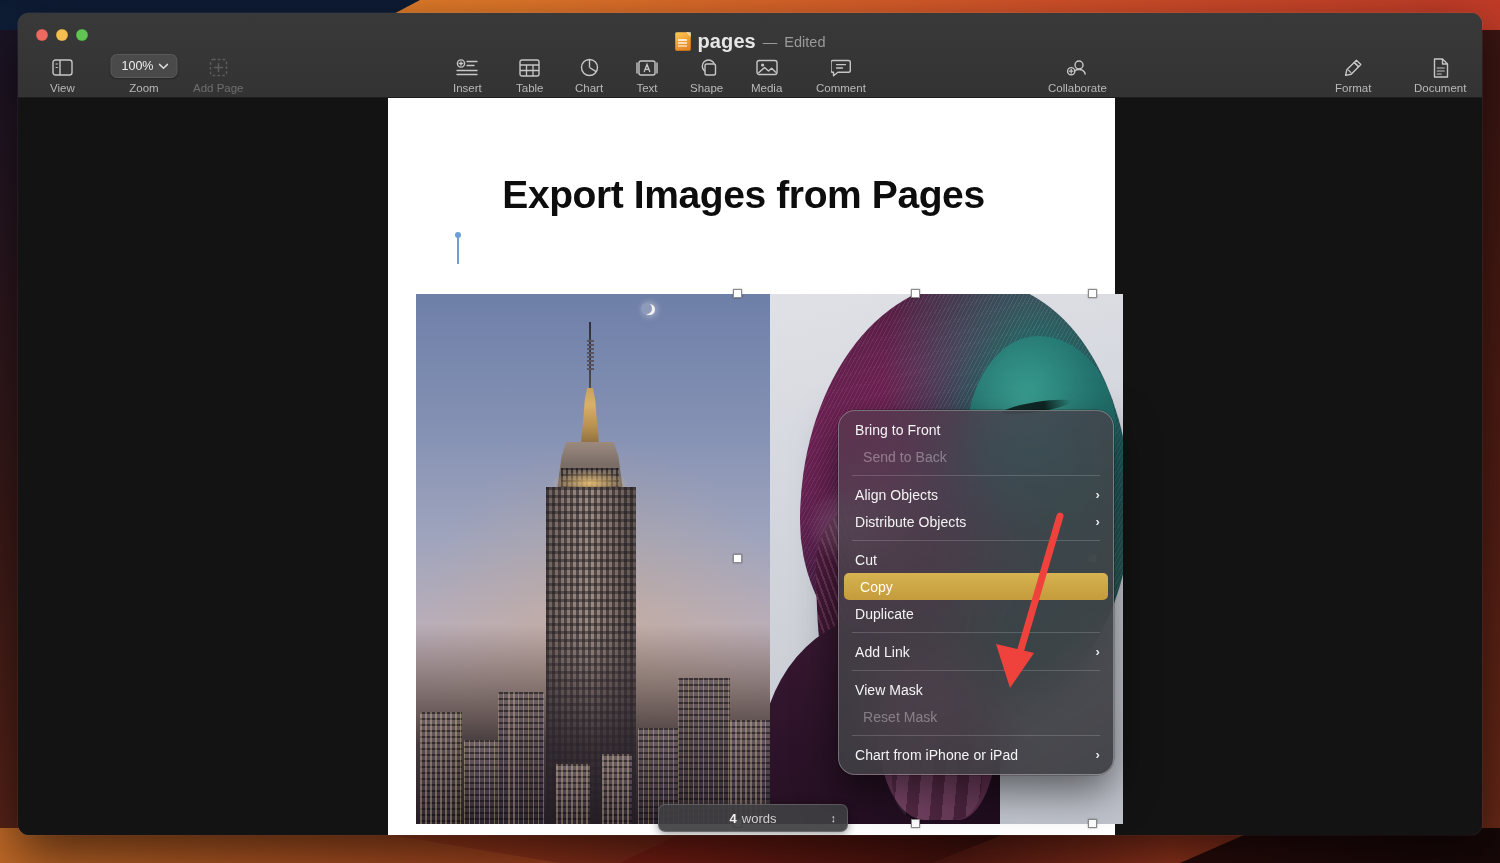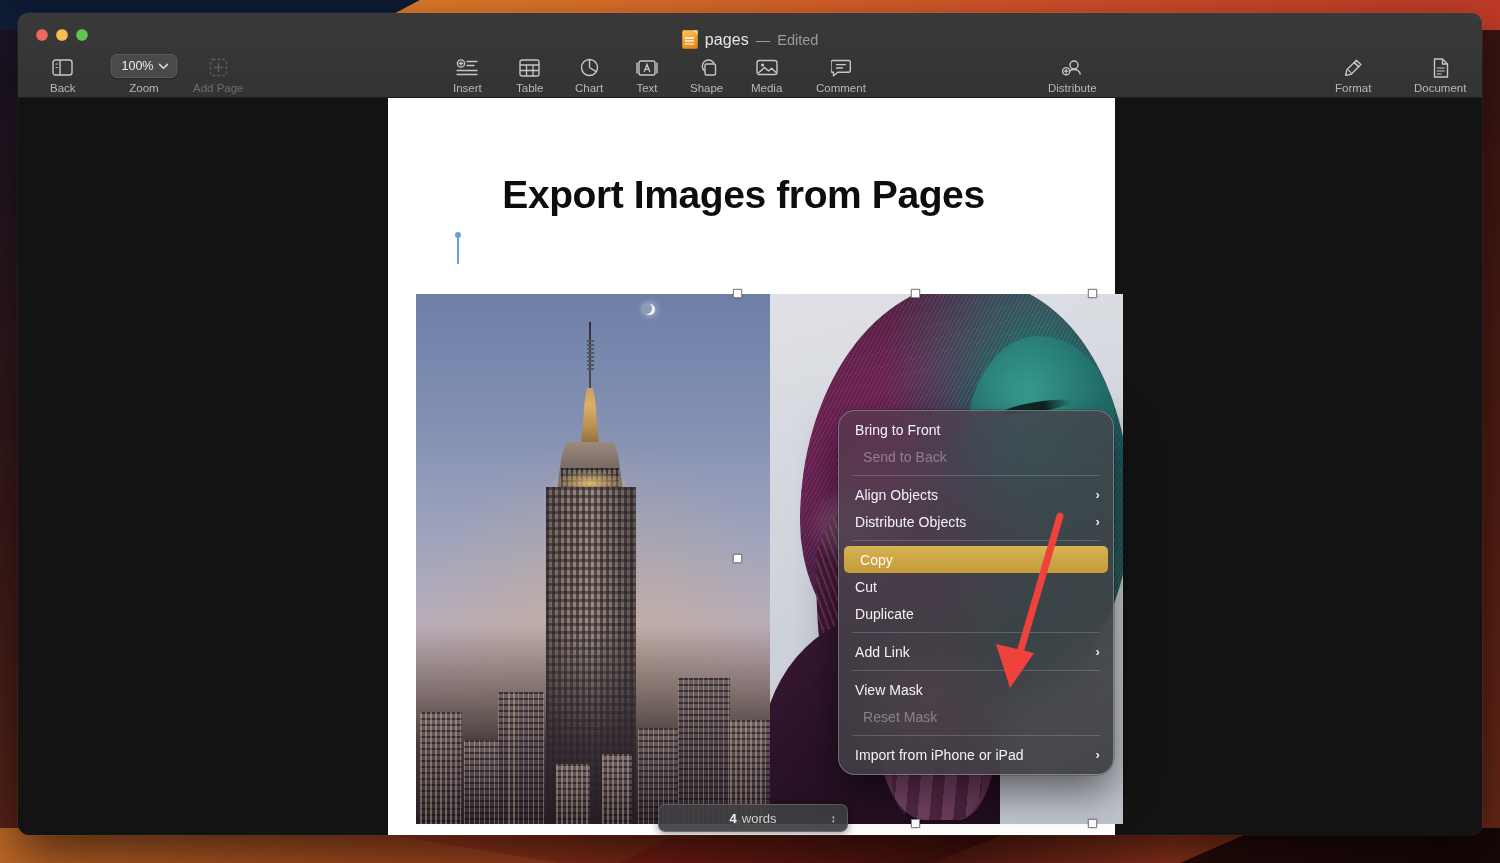--- a/index.html
+++ b/index.html
@@ -116,21 +116,21 @@
     border-color: transparent #fff transparent transparent;
     opacity: .55;
   }
   #doc-icon::before {
     content: "";
     position: absolute; left: 3px; top: 7px;
     width: 9px; height: 1.5px;
     background: rgba(255,255,255,.75);
     box-shadow: 0 3px 0 rgba(255,255,255,.65), 0 6px 0 rgba(255,255,255,.5);
   }
-  #doc-name { font-size: 16px; font-weight: normal; color: #e6e6e6; letter-spacing: .1px; }
+  #doc-name { font-size: 20px; font-weight: bold; color: #e6e6e6; letter-spacing: .1px; }
   #doc-dash { font-size: 14.5px; color: #9a9a9a; }
   #doc-state { font-size: 14.5px; color: #9a9a9a; }
 
   #tb-items {
     position: absolute;
     left: 0; right: 0; top: 44px;
     height: 42px;
   }
   .tb {
     position: absolute;
@@ -495,21 +495,21 @@
 
         <div class="tb" style="left:32px;">
           <span class="glyph">
             <svg width="21" height="17" viewBox="0 0 21 17">
               <rect x="1" y="1" width="19" height="15" rx="2.5" fill="none" stroke="#c6c6c6" stroke-width="1.4"></rect>
               <line x1="8" y1="1" x2="8" y2="16" stroke="#c6c6c6" stroke-width="1.4"></line>
               <line x1="3.6" y1="5" x2="5.8" y2="5" stroke="#c6c6c6" stroke-width="1.2"></line>
               <line x1="3.6" y1="8.5" x2="5.8" y2="8.5" stroke="#c6c6c6" stroke-width="1.2"></line>
             </svg>
           </span>
-          <span class="lbl">Back</span>
+          <span class="lbl">View</span>
         </div>
 
         <div class="tb" style="left:92px;width:68px;">
           <span class="glyph" style="width:68px;position:relative;">
             <span id="zoom-ctl">
               <span id="zoom-val">100%</span>
               <svg width="10" height="7" viewBox="0 0 10 7">
                 <path d="M1 1.4 L5 5.2 L9 1.4" fill="none" stroke="#dcdcdc" stroke-width="1.5" stroke-linecap="round" stroke-linejoin="round"></path>
               </svg>
             </span>
@@ -614,21 +614,21 @@
         <div class="tb" style="left:1030px;">
           <span class="glyph">
             <svg width="22" height="18" viewBox="0 0 22 18">
               <circle cx="13" cy="6" r="4" fill="none" stroke="#c6c6c6" stroke-width="1.4"></circle>
               <path d="M6.6 15.5 a6.6 6.6 0 0 1 12.8 0" fill="none" stroke="#c6c6c6" stroke-width="1.4"></path>
               <circle cx="5.2" cy="12.2" r="3.6" fill="#333" stroke="#c6c6c6" stroke-width="1.4"></circle>
               <line x1="5.2" y1="10.5" x2="5.2" y2="13.9" stroke="#c6c6c6" stroke-width="1.3" stroke-linecap="round"></line>
               <line x1="3.5" y1="12.2" x2="6.9" y2="12.2" stroke="#c6c6c6" stroke-width="1.3" stroke-linecap="round"></line>
             </svg>
           </span>
-          <span class="lbl">Distribute</span>
+          <span class="lbl">Collaborate</span>
         </div>
 
         <div class="tb" style="left:1317px;">
           <span class="glyph">
             <svg width="20" height="20" viewBox="0 0 20 20">
               <path d="M13.4 2.2 l4.4 4.4 -2.2 2.2 -4.4 -4.4 z" fill="none" stroke="#c6c6c6" stroke-width="1.4" stroke-linejoin="round"></path>
               <path d="M11.2 4.4 l4.4 4.4 -7.4 7.4 -5.6 1.2 1.2 -5.6 z" fill="none" stroke="#c6c6c6" stroke-width="1.4" stroke-linejoin="round"></path>
               <line x1="5.2" y1="11.8" x2="8.2" y2="14.8" stroke="#c6c6c6" stroke-width="1.2"></line>
             </svg>
           </span>
@@ -717,44 +717,44 @@
         <div class="sep"></div>
         <div class="mi">
             <span>Align Objects</span>
             <span class="arrow">›</span>
           </div>
         <div class="mi">
             <span>Distribute Objects</span>
             <span class="arrow">›</span>
           </div>
         <div class="sep"></div>
+        <div class="mi">
+            <span>Cut</span>
+          </div>
         <div class="mi highlight">
             <span>Copy</span>
-          </div>
-        <div class="mi">
-            <span>Cut</span>
           </div>
         <div class="mi">
             <span>Duplicate</span>
           </div>
         <div class="sep"></div>
         <div class="mi">
             <span>Add Link</span>
             <span class="arrow">›</span>
           </div>
         <div class="sep"></div>
         <div class="mi">
             <span>View Mask</span>
           </div>
         <div class="mi disabled">
             <span>Reset Mask</span>
           </div>
         <div class="sep"></div>
         <div class="mi">
-            <span>Import from iPhone or iPad</span>
+            <span>Chart from iPhone or iPad</span>
             <span class="arrow">›</span>
           </div>
       </div>
 
       <svg id="red-arrow" viewBox="0 0 300 320">
         <line x1="222" y1="118" x2="181" y2="258" stroke="#f0423c" stroke-width="7" stroke-linecap="round"></line>
         <polygon points="172,290 158,246 196,255" fill="#f0423c"></polygon>
       </svg>
 
     </div>

